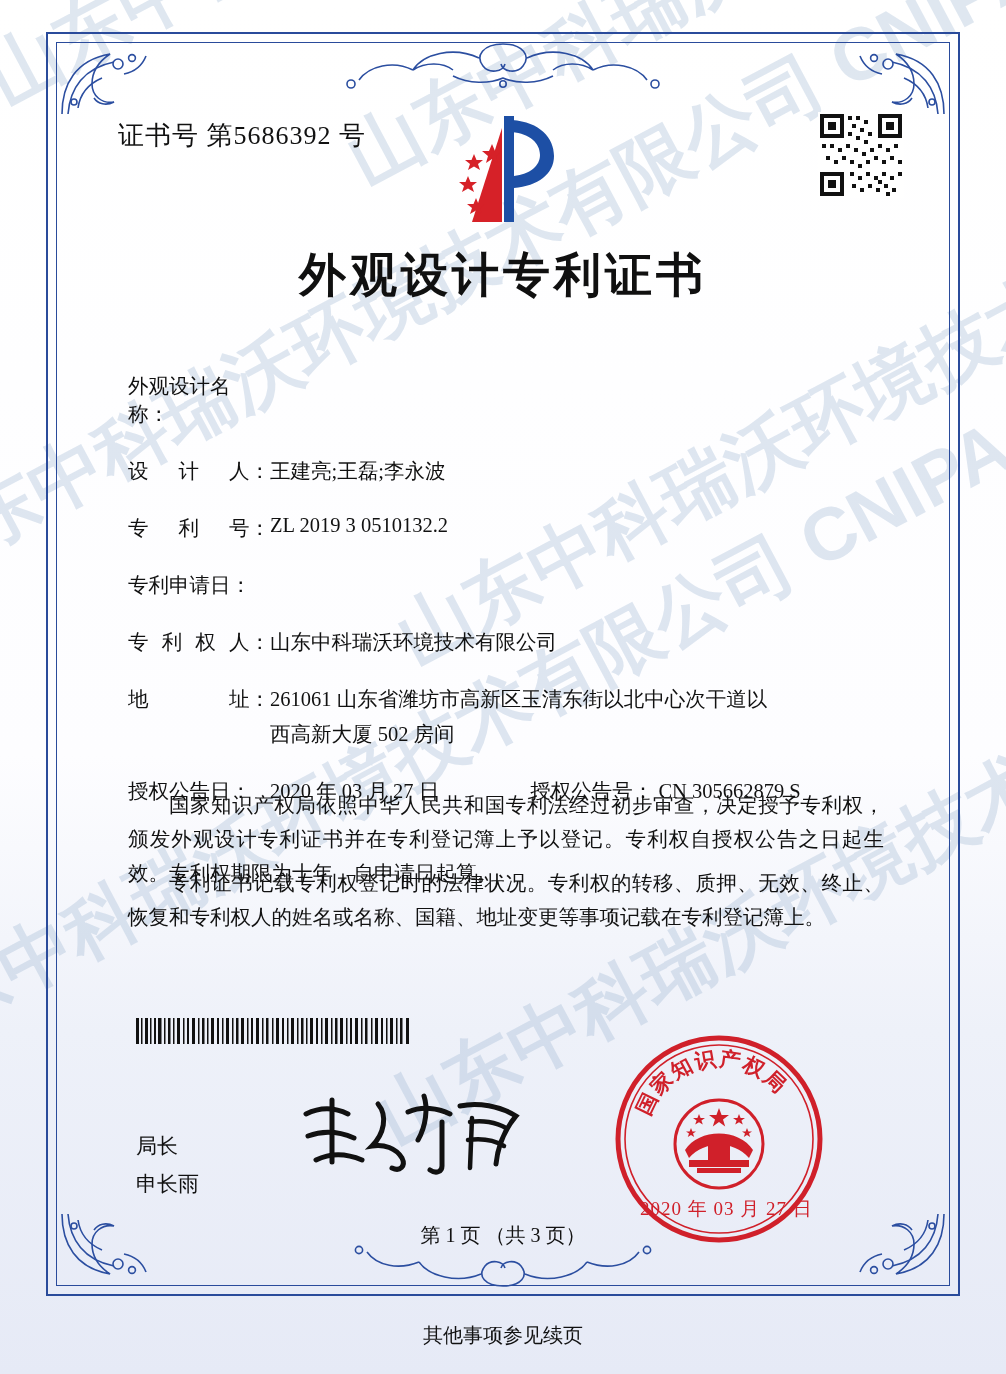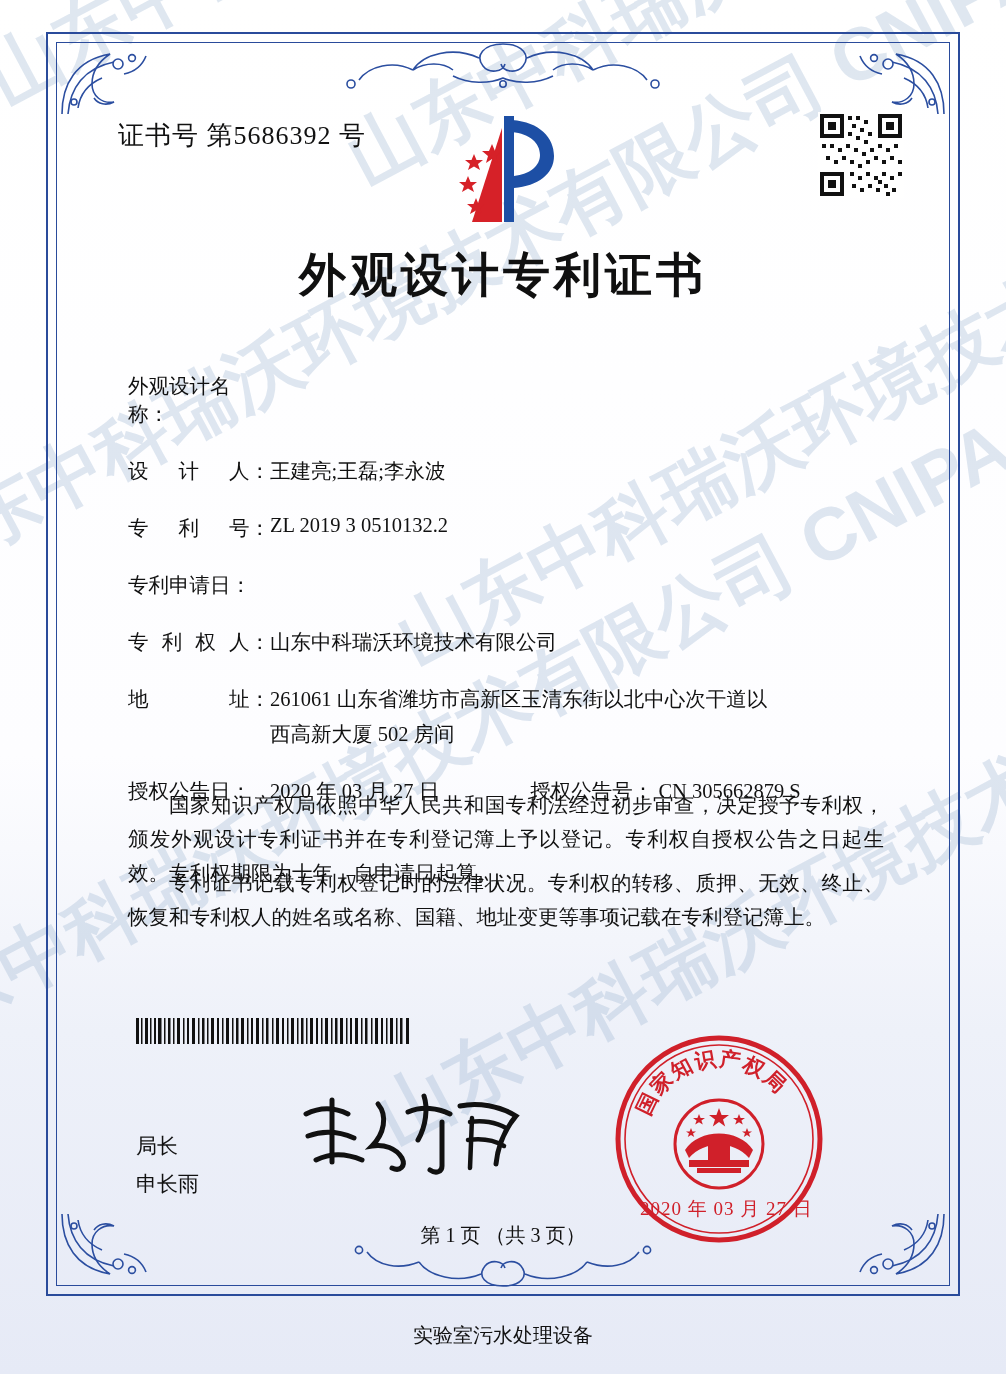--- a/index.html
+++ b/index.html
@@ -489,15 +489,15 @@
           <polygon points="-28,-16 -26.6,-12.6 -23,-12.6 -26,-10.4 -24.8,-7 -28,-9 -31.2,-7 -30,-10.4 -33,-12.6 -29.4,-12.6"></polygon>
           <polygon points="28,-16 29.4,-12.6 33,-12.6 30,-10.4 31.2,-7 28,-9 24.8,-7 26,-10.4 23,-12.6 26.6,-12.6"></polygon>
         </g>
       </g>
       <polygon points="107,180 112,192 100,184 114,184 102,192" fill="#d0202a" opacity="0"></polygon>
     </svg>
   </div>
   <div class="seal-date">2020 年 03 月 27 日</div>
 
   <div class="pagenum">第 1 页 （共 3 页）</div>
-  <div class="footnote">实验室污水处理设备</div>
+  <div class="footnote">其他事项参见续页</div>
 
 </div>
 
 </body></html>

